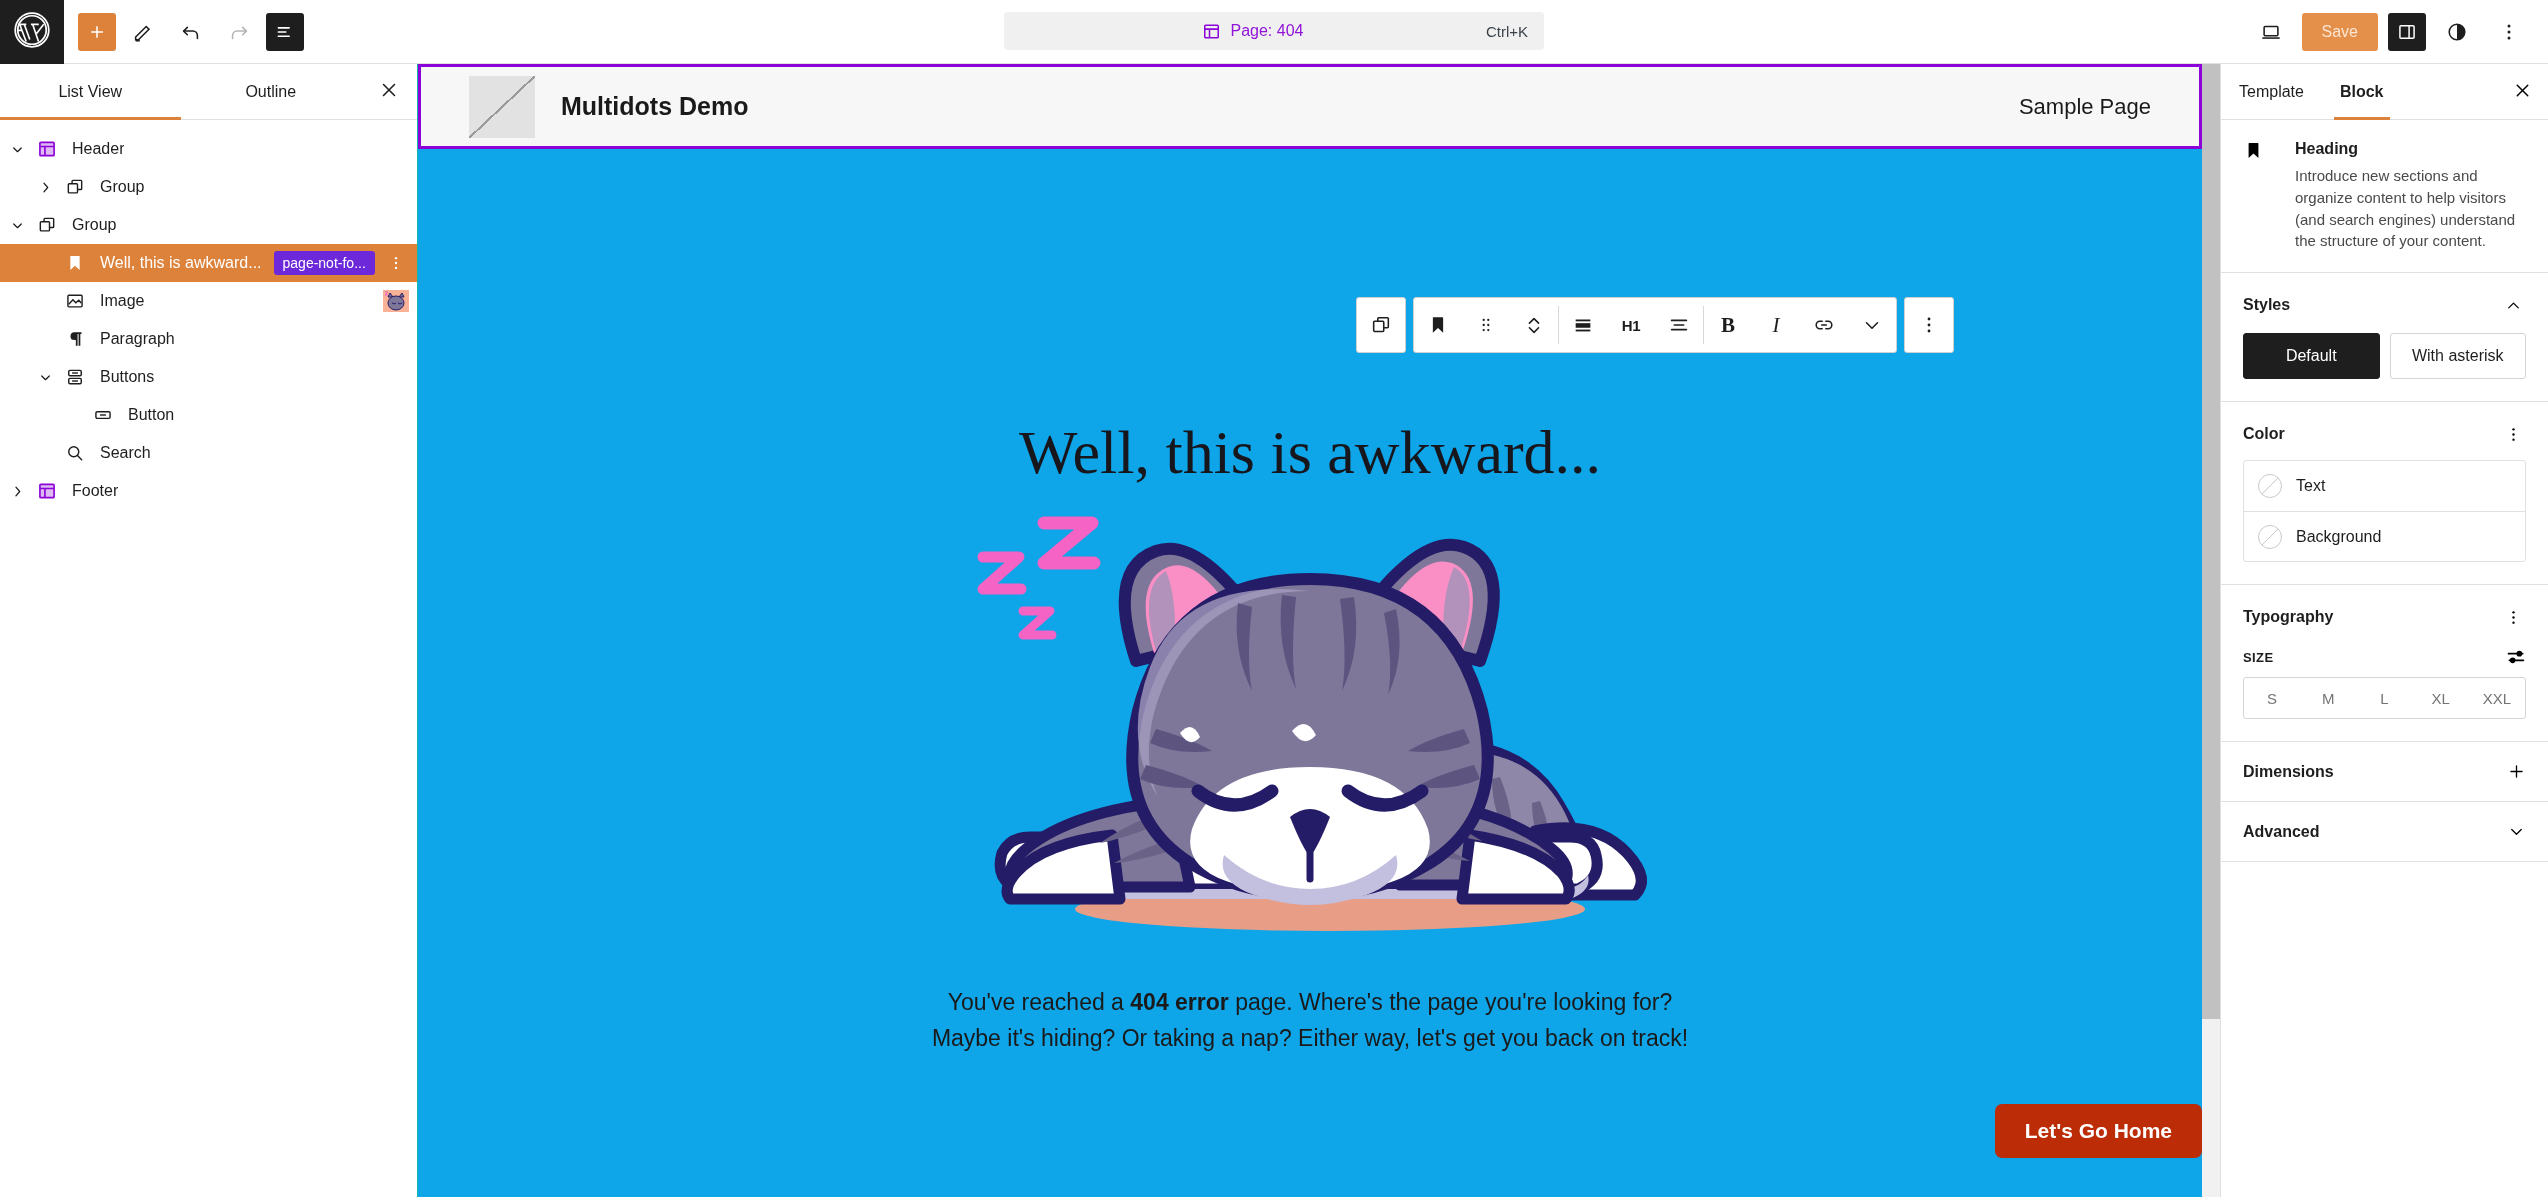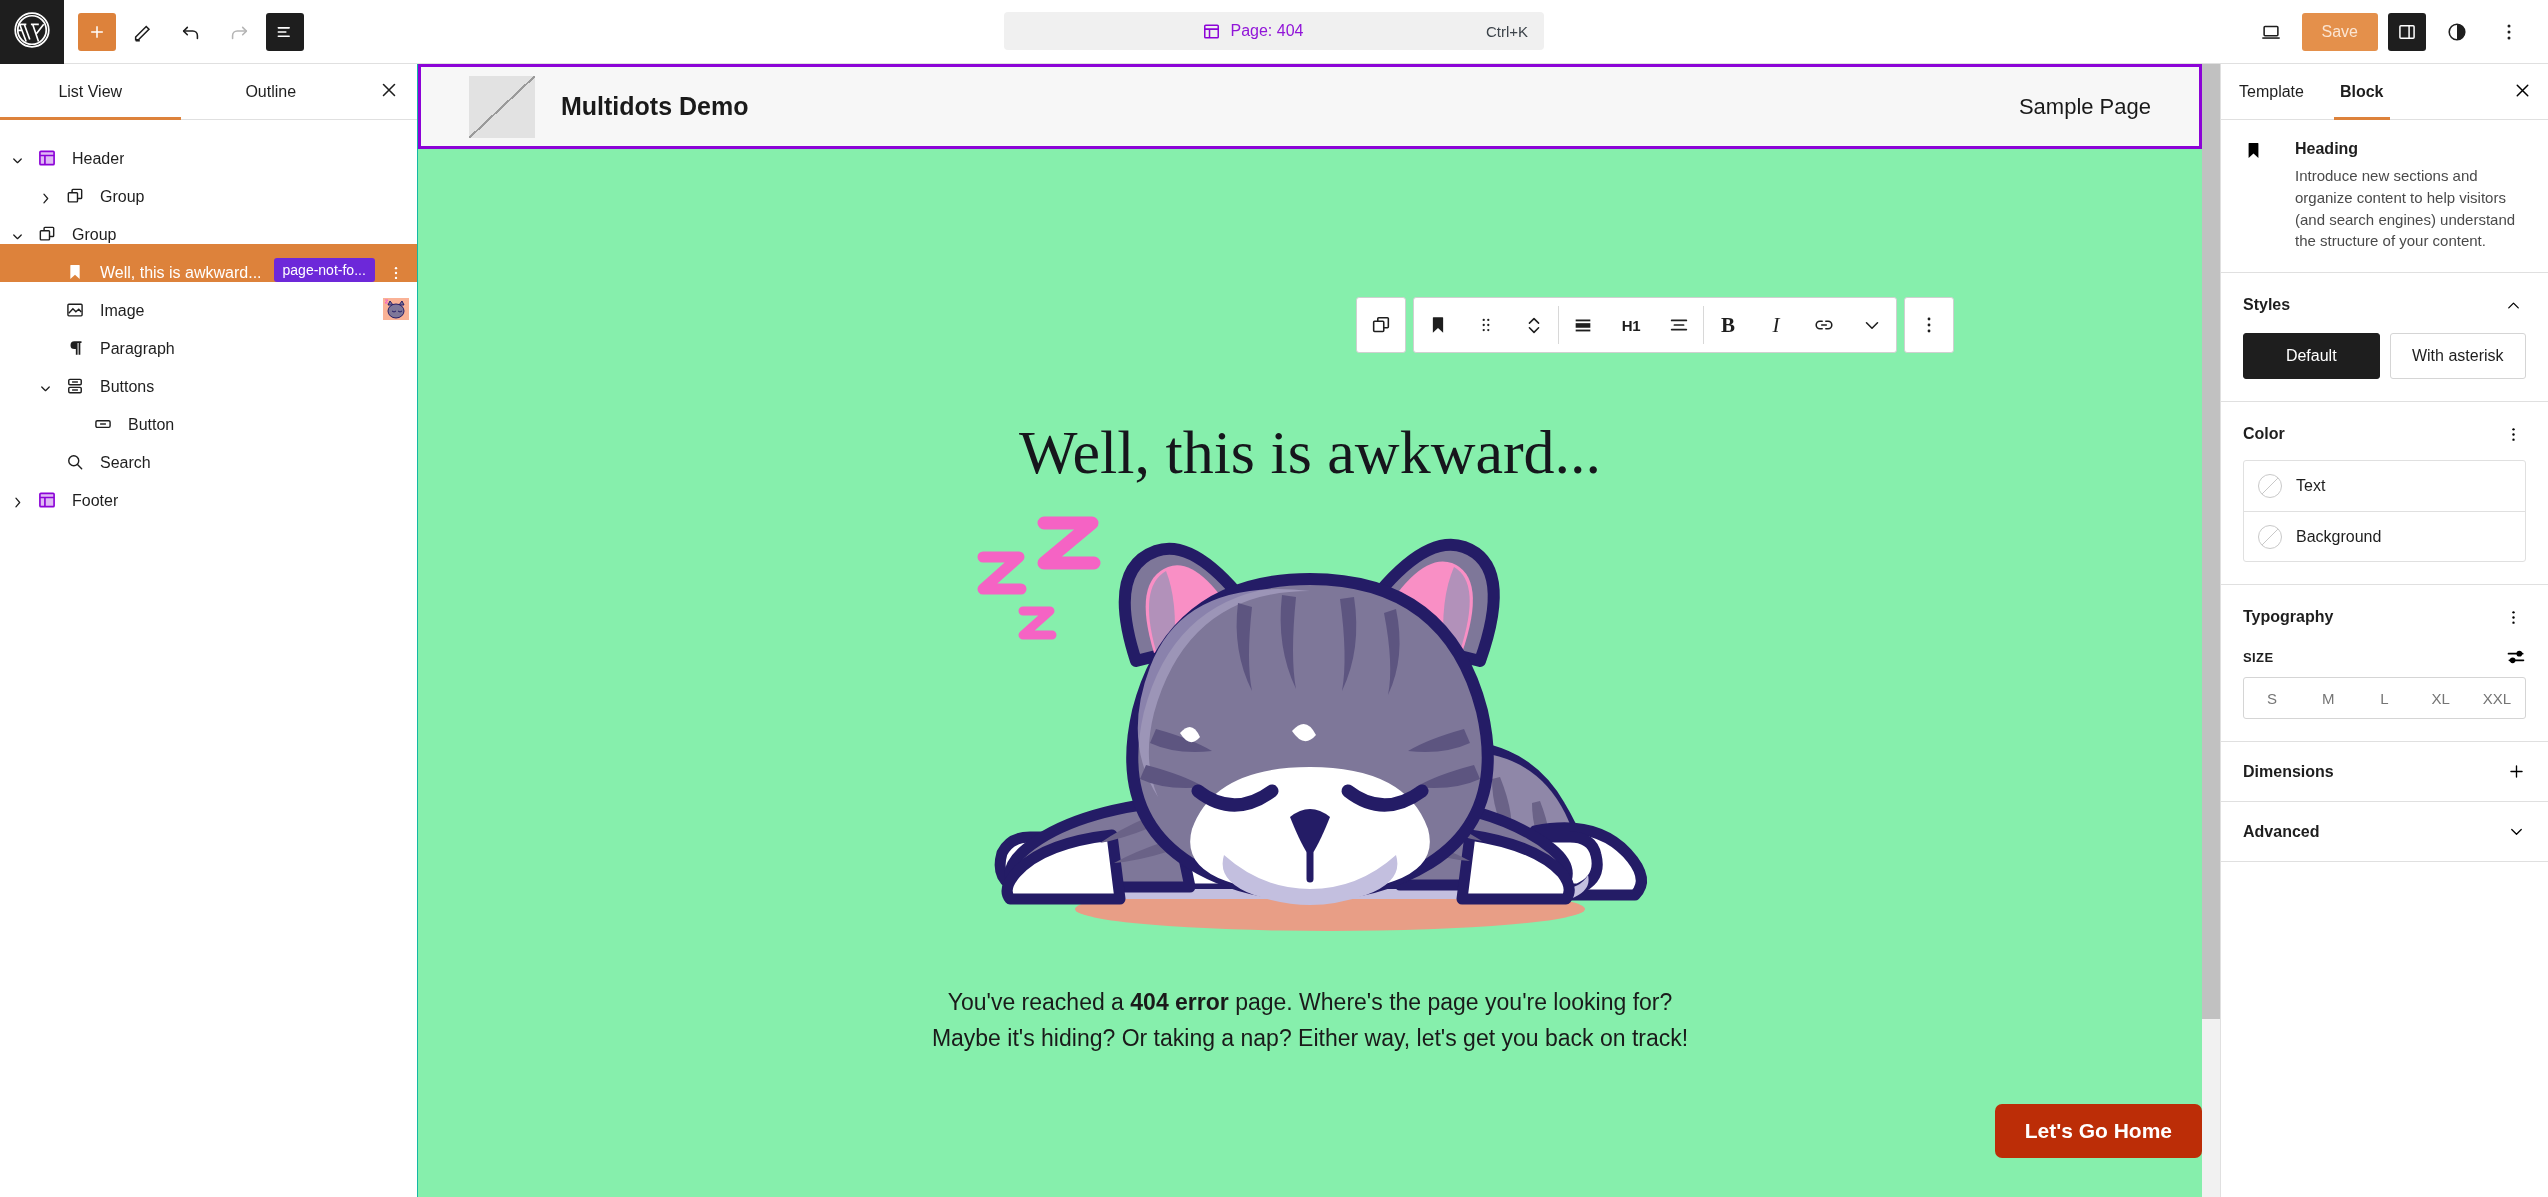--- a/index.html
+++ b/index.html
@@ -68,21 +68,21 @@
     content: ""; position: absolute; left: 0; right: 0; bottom: -1px; height: 3px; background: #dd823b;
   }
   .lv-close {
     width: 56px; display: flex; align-items: center; justify-content: center;
     cursor: pointer; background: transparent; border: none; color: #1e1e1e;
   }
   .lv-close svg { width: 22px; height: 22px; }
 
   .lv-tree { padding-top: 10px; flex: 1; overflow: hidden; }
   .lv-row {
-    display: flex; align-items: flex-end; height: 38px; padding-right: 8px;
+    display: flex; align-items: center; height: 38px; padding-right: 8px;
     cursor: pointer; font-size: 16px; color: #1e1e1e; position: relative;
   }
   .lv-row.selected { background: #dd823b; color: #fff; }
   .lv-chevron { width: 30px; display: flex; align-items: center; justify-content: center; flex: 0 0 30px; color: inherit; }
   .lv-chevron svg { width: 15px; height: 15px; }
   .lv-bicon { width: 30px; flex: 0 0 30px; display: flex; align-items: center; justify-content: center; }
   .lv-bicon svg { width: 20px; height: 20px; display: block; }
   .lv-label { margin-left: 10px; white-space: nowrap; overflow: hidden; text-overflow: ellipsis; }
   .lv-badge {
     margin-left: 12px; background: #6d28d9; color: #fff; font-size: 14px;
@@ -91,21 +91,21 @@
   .lv-more { margin-left: auto; width: 26px; display: flex; align-items: center; justify-content: center; }
   .lv-more svg { width: 18px; height: 18px; }
   .lv-thumb { margin-left: auto; width: 26px; height: 22px; display: flex; align-items: center; justify-content: center; }
   .lv-thumb svg { width: 26px; height: 22px; }
   .ind-1 { padding-left: 2px; }
   .ind-2 { padding-left: 30px; }
   .ind-3 { padding-left: 58px; }
 
   
   .canvas-wrap { flex: 1; position: relative; background: #fff; display: flex; min-width: 0; }
-  .canvas { flex: 1; position: relative; overflow: hidden; background: #86efac; }
+  .canvas { flex: 1; position: relative; overflow: hidden; background: #0ea5e9; }
   .site-header {
     background: #f7f7f7; border: 3px solid #8c03d7; height: 85px;
     display: flex; align-items: center; padding: 0 48px; position: relative; z-index: 3;
   }
   .sh-logo {
     width: 66px; height: 62px; background: #e2e2e2; position: relative; flex: 0 0 66px;
   }
   .sh-logo::after {
     content: ""; position: absolute; left: 0; top: 0; width: 100%; height: 100%;
     background: linear-gradient(to bottom right, transparent calc(50% - 1px), #9a9a9a calc(50% - 1px), #9a9a9a calc(50% + 1px), transparent calc(50% + 1px));

